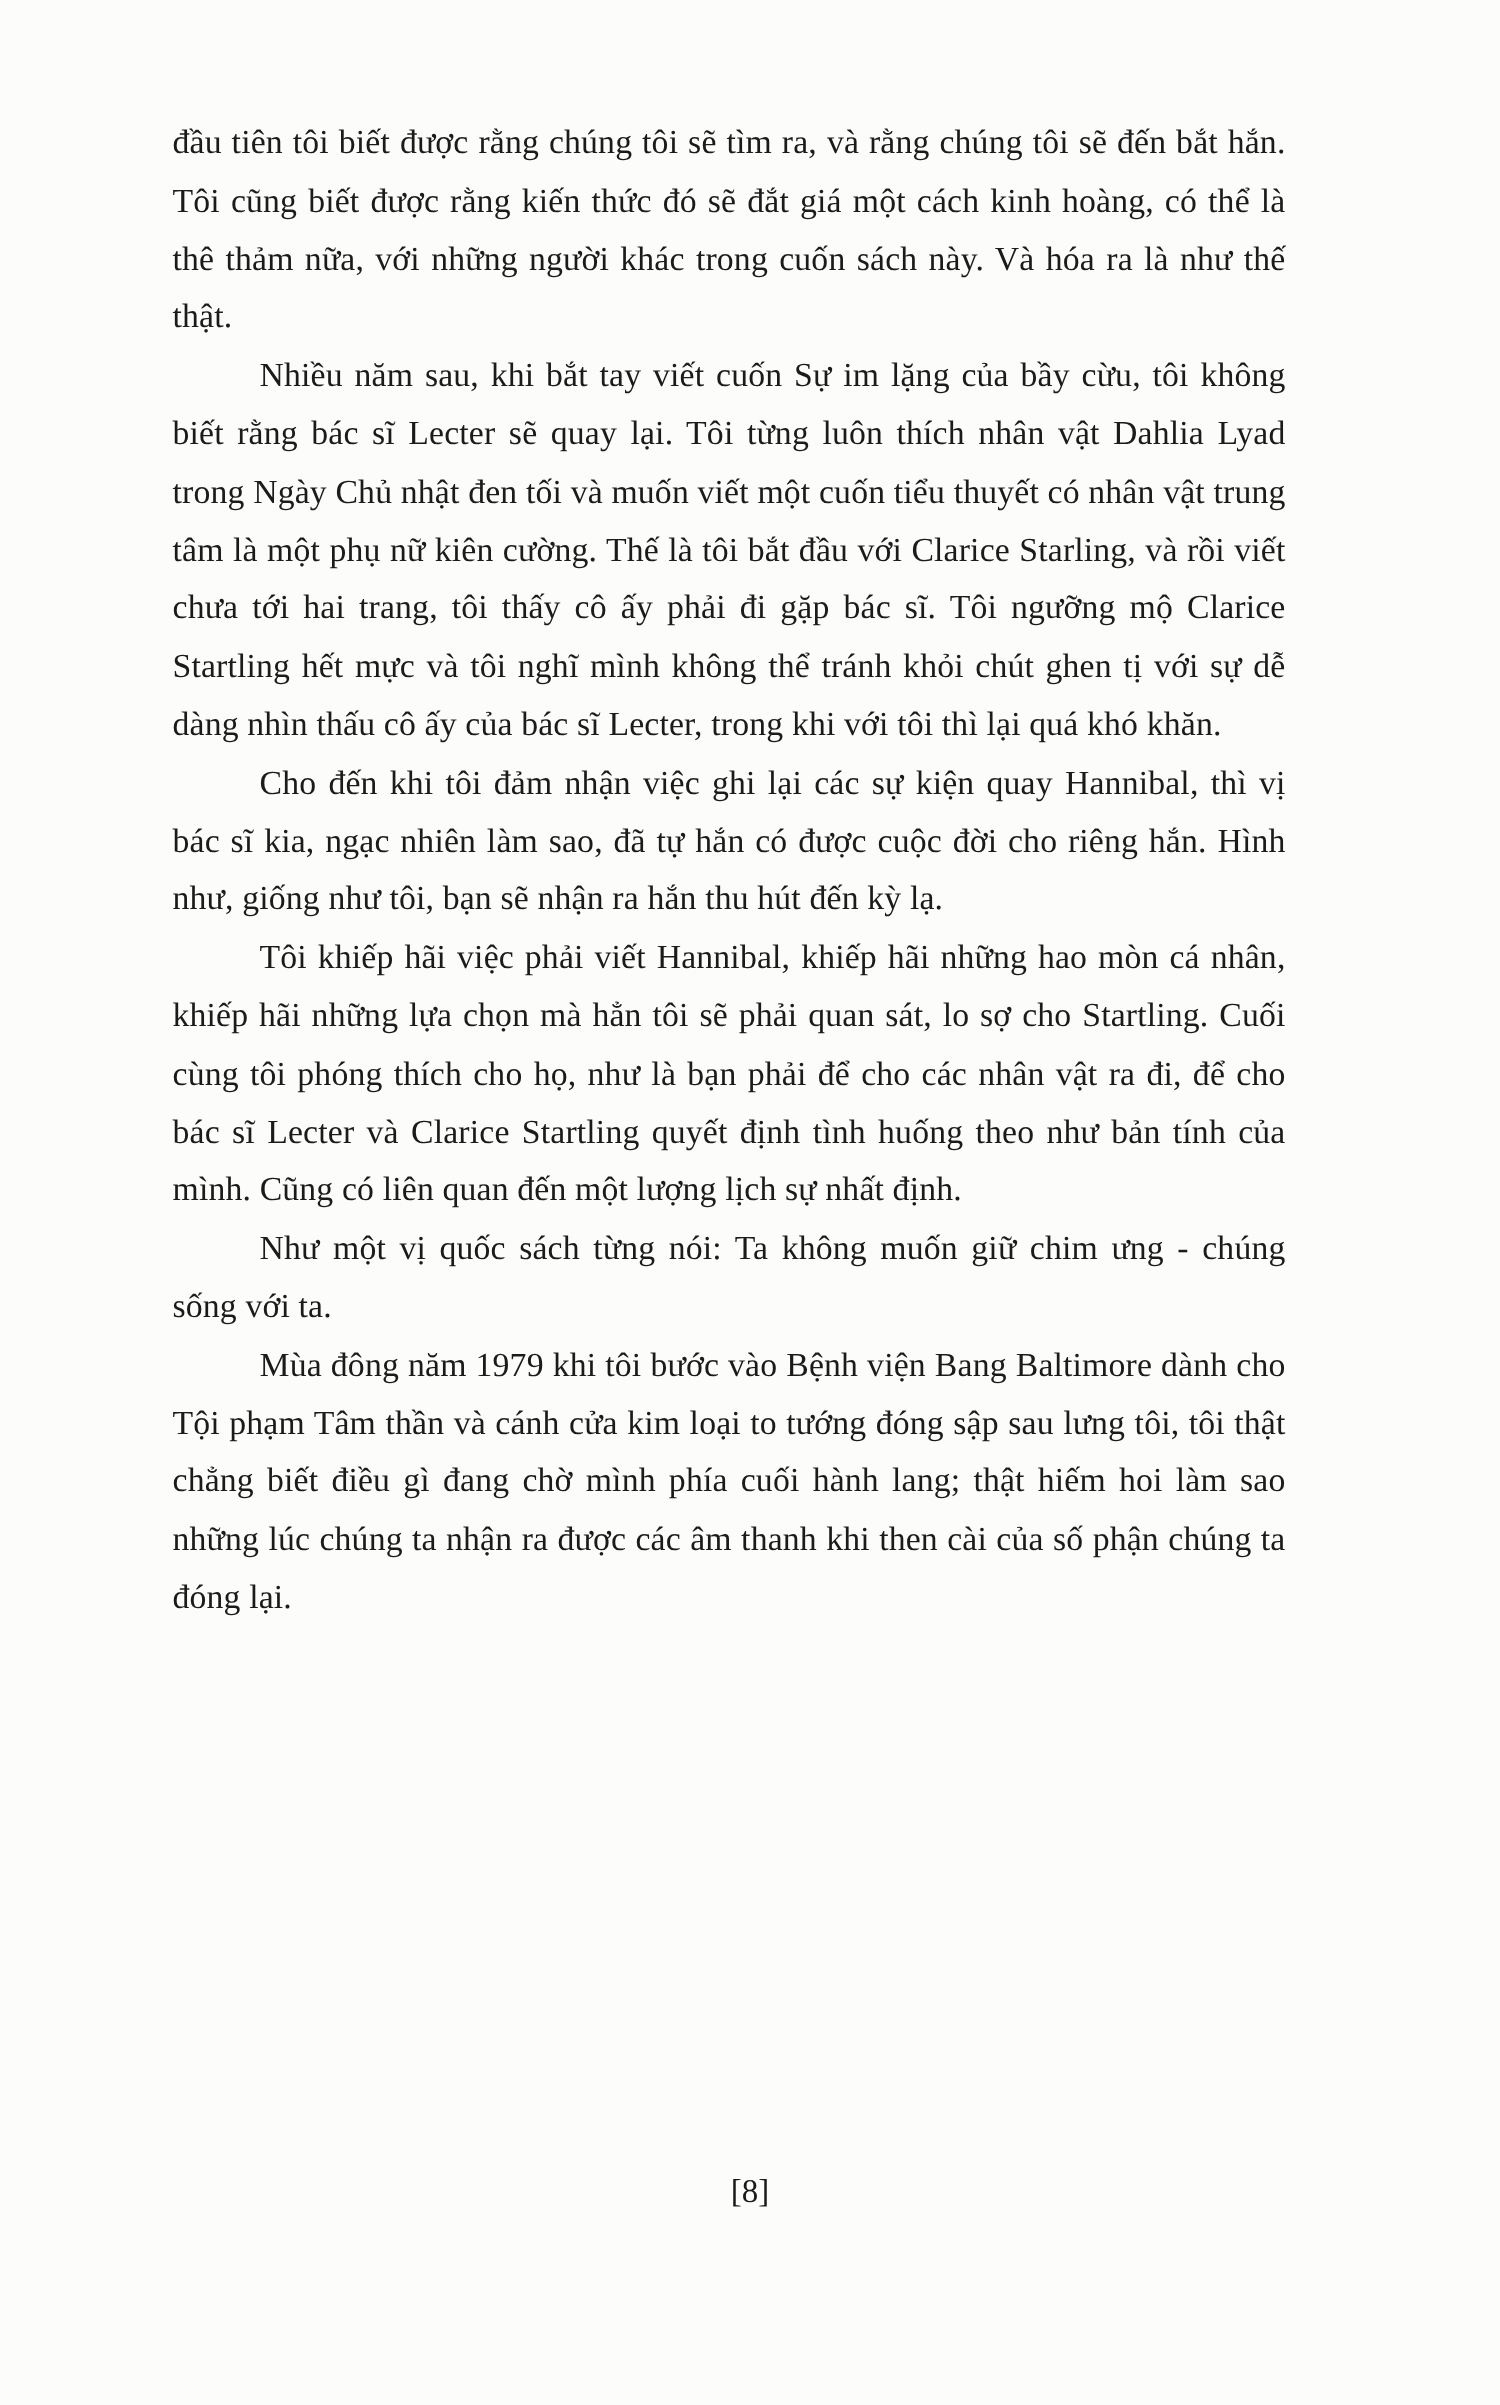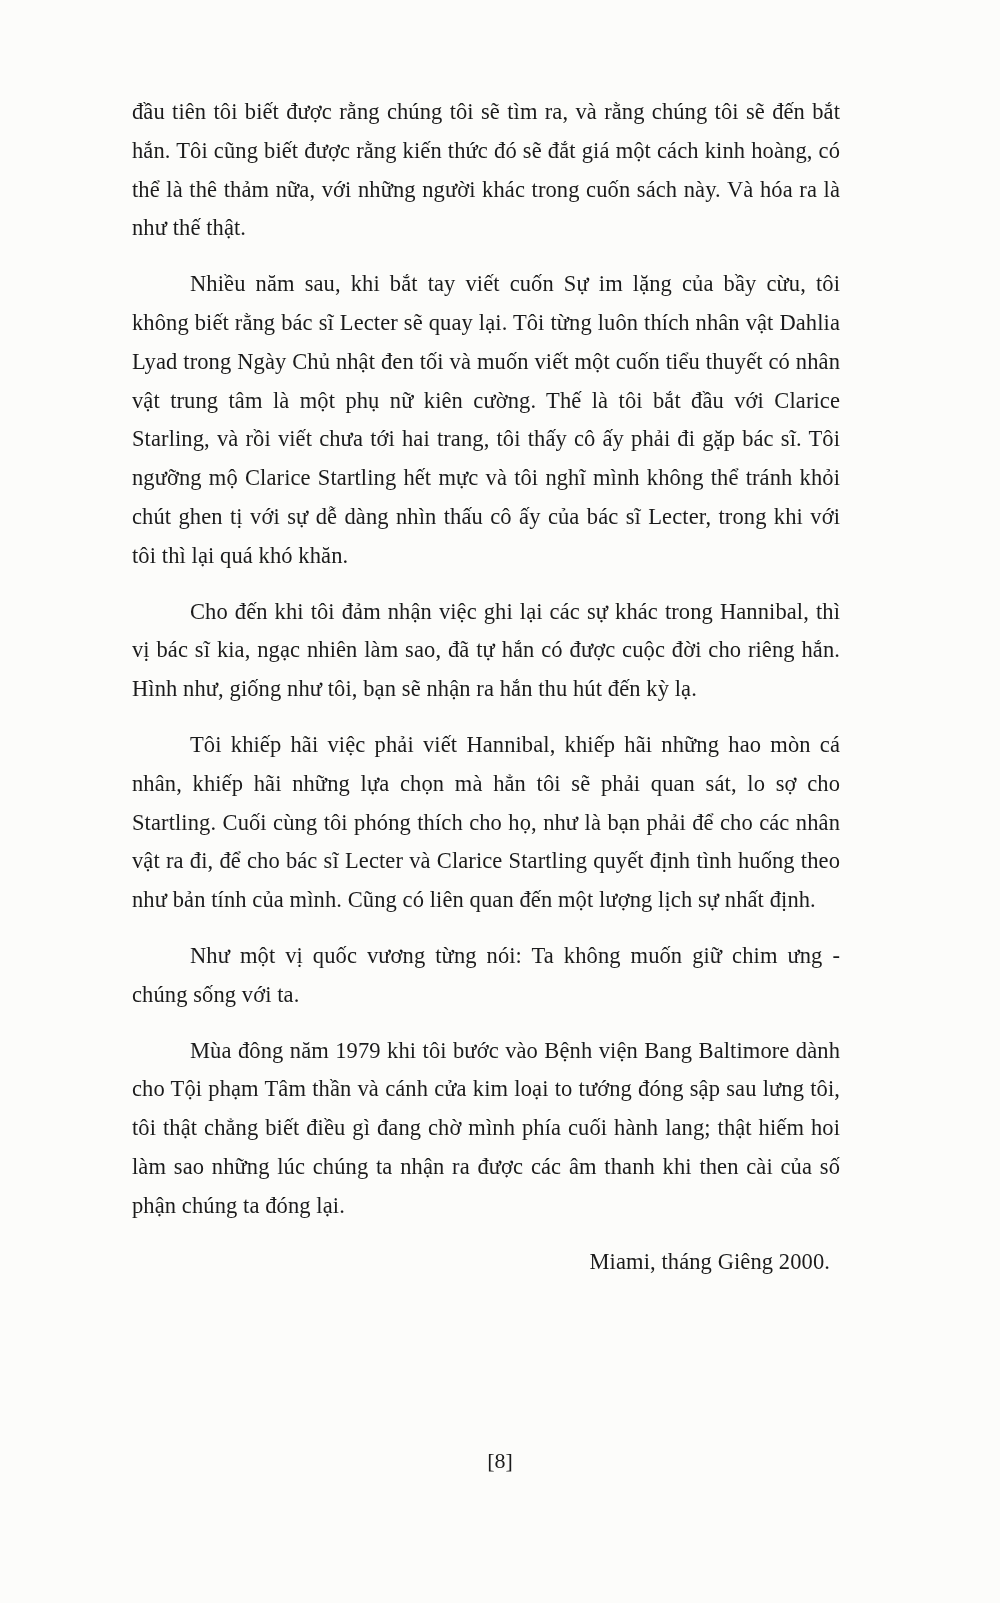--- a/index.html
+++ b/index.html
@@ -24,21 +24,21 @@
     position: absolute;
     left: 115px;
     top: 76px;
     width: 742px;
     font-size: 22.5px;
     line-height: 38.8px;
     text-align: justify;
     letter-spacing: 0.1px;
   }
   .text-block p {
-    margin: 17px;
+    margin: 0;
     padding: 0;
   }
   p.indent {
     text-indent: 58px;
   }
   .italic {
   }
   p.signature {
     text-align: right;
     padding-right: 10px;
@@ -55,23 +55,22 @@
 </style>
 </head>
 <body>
 
 <div class="page">
 
   <div class="text-block">
     <div id="paragraphs">
         <p><span>đầu tiên tôi biết được rằng chúng tôi sẽ tìm ra, và rằng chúng tôi sẽ đến bắt hắn. Tôi cũng biết được rằng kiến thức đó sẽ đắt giá một cách kinh hoàng, có thể là thê thảm nữa, với những người khác trong cuốn sách này. Và hóa ra là như thế thật.</span></p>
         <p class="indent"><span>Nhiều năm sau, khi bắt tay viết cuốn </span><span class="italic">Sự im lặng của bầy cừu</span><span>, tôi không biết rằng bác sĩ Lecter sẽ quay lại. Tôi từng luôn thích nhân vật Dahlia Lyad trong </span><span class="italic">Ngày Chủ nhật đen tối</span><span> và muốn viết một cuốn tiểu thuyết có nhân vật trung tâm là một phụ nữ kiên cường. Thế là tôi bắt đầu với Clarice Starling, và rồi viết chưa tới hai trang, tôi thấy cô ấy phải đi gặp bác sĩ. Tôi ngưỡng mộ Clarice Startling hết mực và tôi nghĩ mình không thể tránh khỏi chút ghen tị với sự dễ dàng nhìn thấu cô ấy của bác sĩ Lecter, trong khi với tôi thì lại quá khó khăn.</span></p>
-        <p class="indent"><span>Cho đến khi tôi đảm nhận việc ghi lại các sự khác trong </span><span class="italic">Hannibal</span><span>, thì vị bác sĩ kia, ngạc nhiên làm sao, đã tự hắn có được cuộc đời cho riêng hắn. Hình như, giống như tôi, bạn sẽ nhận ra hắn thu hút đến kỳ lạ.</span></p>
+        <p class="indent"><span>Cho đến khi tôi đảm nhận việc ghi lại các sự kiện quay </span><span class="italic">Hannibal</span><span>, thì vị bác sĩ kia, ngạc nhiên làm sao, đã tự hắn có được cuộc đời cho riêng hắn. Hình như, giống như tôi, bạn sẽ nhận ra hắn thu hút đến kỳ lạ.</span></p>
         <p class="indent"><span>Tôi khiếp hãi việc phải viết </span><span class="italic">Hannibal</span><span>, khiếp hãi những hao mòn cá nhân, khiếp hãi những lựa chọn mà hẳn tôi sẽ phải quan sát, lo sợ cho Startling. Cuối cùng tôi phóng thích cho họ, như là bạn phải để cho các nhân vật ra đi, để cho bác sĩ Lecter và Clarice Startling quyết định tình huống theo như bản tính của mình. Cũng có liên quan đến một lượng lịch sự nhất định.</span></p>
-        <p class="indent"><span>Như một vị quốc vương từng nói: Ta không </span><span class="italic">muốn giữ</span><span> chim ưng - chúng sống với ta.</span></p>
+        <p class="indent"><span>Như một vị quốc sách từng nói: Ta không </span><span class="italic">muốn giữ</span><span> chim ưng - chúng sống với ta.</span></p>
         <p class="indent"><span>Mùa đông năm 1979 khi tôi bước vào Bệnh viện Bang Baltimore dành cho Tội phạm Tâm thần và cánh cửa kim loại to tướng đóng sập sau lưng tôi, tôi thật chẳng biết điều gì đang chờ mình phía cuối hành lang; thật hiếm hoi làm sao những lúc chúng ta nhận ra được các âm thanh khi then cài của số phận chúng ta đóng lại.</span></p>
       </div>
-    <p class="signature">Miami, tháng Giêng 2000.</p>
   </div>
 
   <div class="page-number">[8]</div>
 
 </div>
 
 </body></html>

